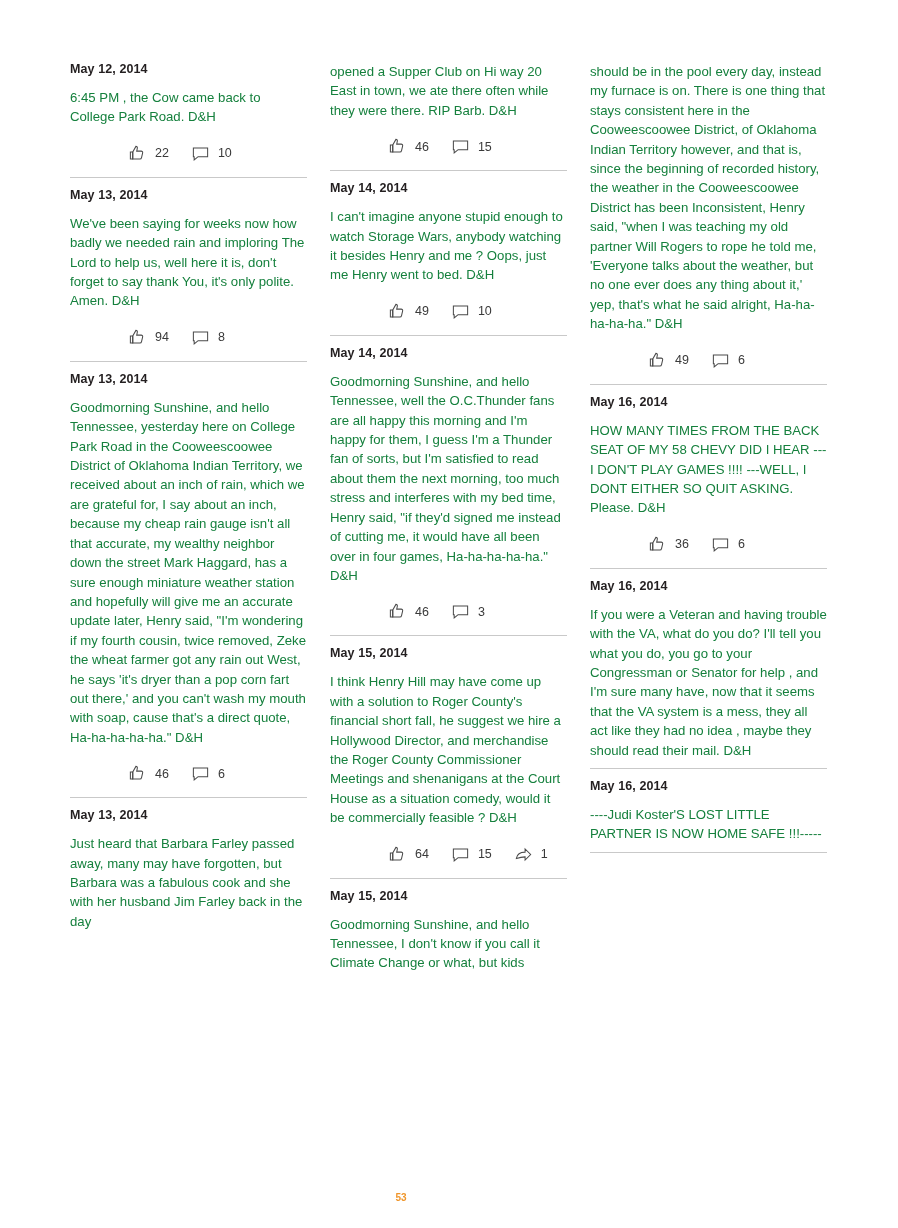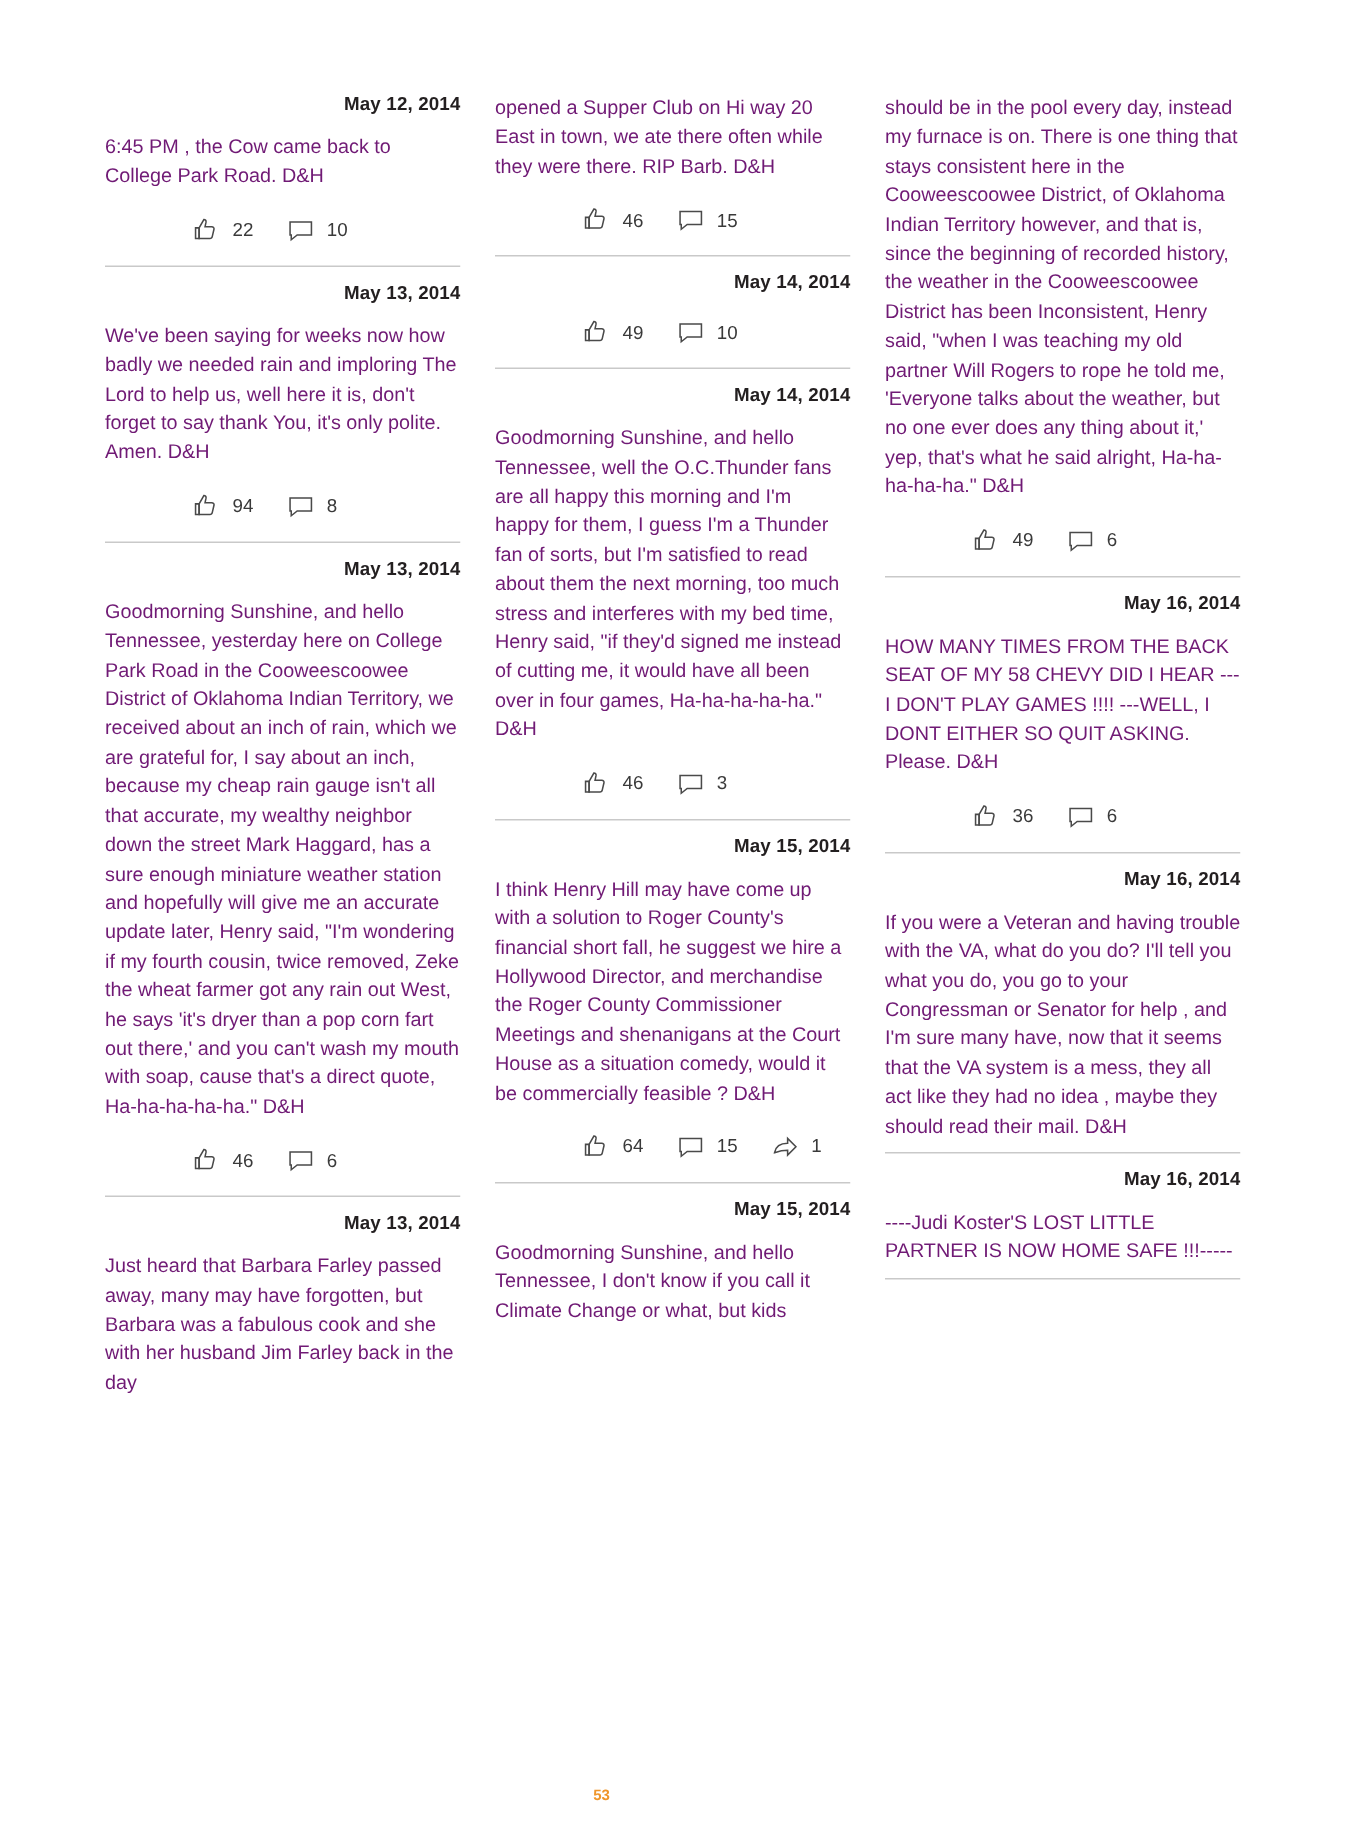--- a/index.html
+++ b/index.html
@@ -50,26 +50,25 @@
     border-bottom: 1px solid #c9c9c9;
     padding-bottom: 8px;
     margin-bottom: 10px;
   }
   .post-date {
     font-size: 12.5px;
     font-weight: bold;
     color: #231f20;
     margin: 0 0 12px 0;
     letter-spacing: 0.1px;
-    text-align: right;
   }
   .post-body {
     font-size: 13.2px;
     line-height: 19.4px;
-    color: #701a75;
+    color: #15803d;
     margin: 0;
     white-space: pre-wrap;
     word-wrap: break-word;
   }
   .reactions {
     display: flex;
     align-items: center;
     margin-top: 17px;
     margin-bottom: 6px;
     padding-left: 58px;
@@ -211,20 +210,21 @@
                   <path d="M3 5h18v11H9l-5 4v-4H3z"></path>
                 </svg>
             </span>
             <span class="count">15</span>
           </div>
         </div>
       </div>
 
       <div class="post divided">
         <div class="post-date">May 14, 2014</div>
+        <div class="post-body">I can't imagine anyone stupid enough to watch Storage Wars, anybody watching it besides Henry and me ? Oops, just me Henry went to bed. D&amp;H</div>
         <div class="reactions">
           <div class="reaction">
             <span class="icon">
               <svg width="19" height="19" viewBox="0 0 24 24" fill="none" stroke="#4a4a4a" stroke-width="1.3">
                   <path d="M6 10v9h-3v-9z"></path>
                   <path d="M6 10l4-7c1.4 0 2 1 1.8 2.2L11 9h5.6c1.3 0 2.2 1 1.9 2.2l-1.4 6c-.2 1-1 1.8-2 1.8H6z"></path>
                 </svg>
             </span>
             <span class="count">49</span>
           </div>

